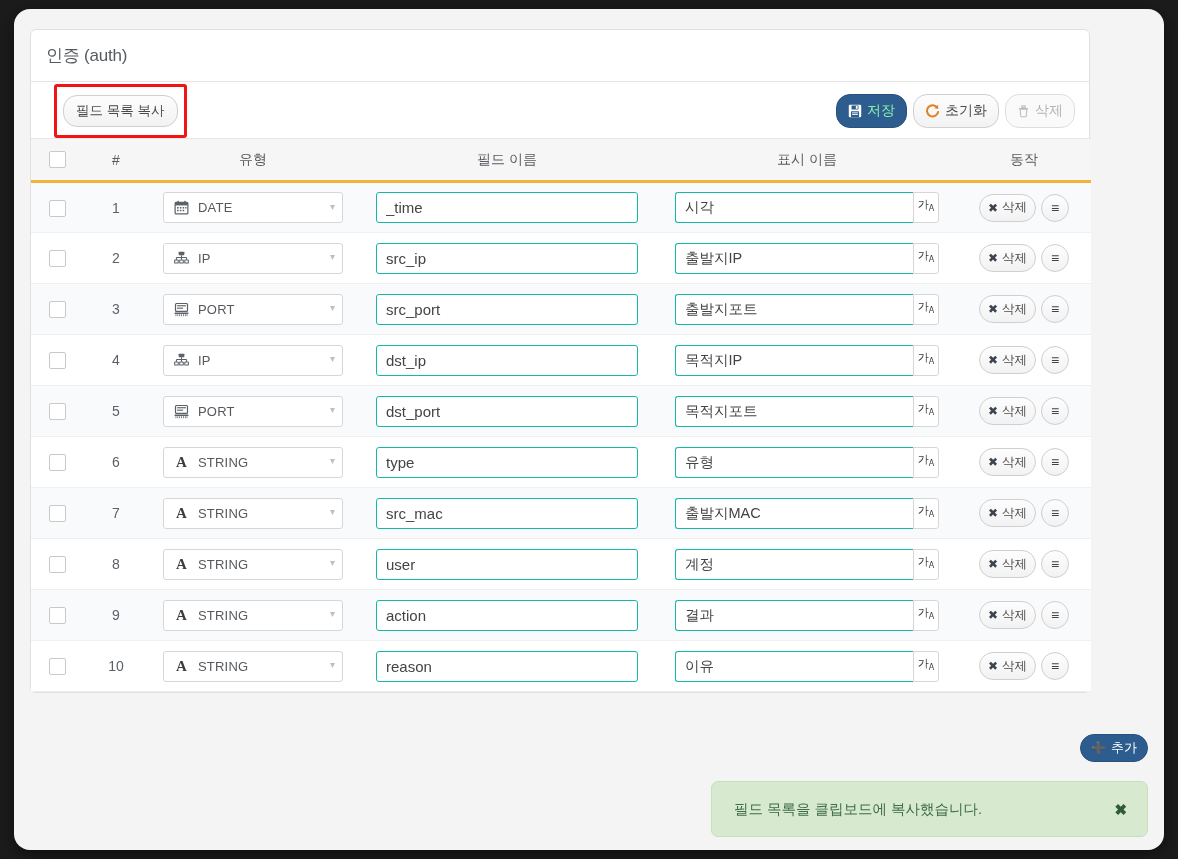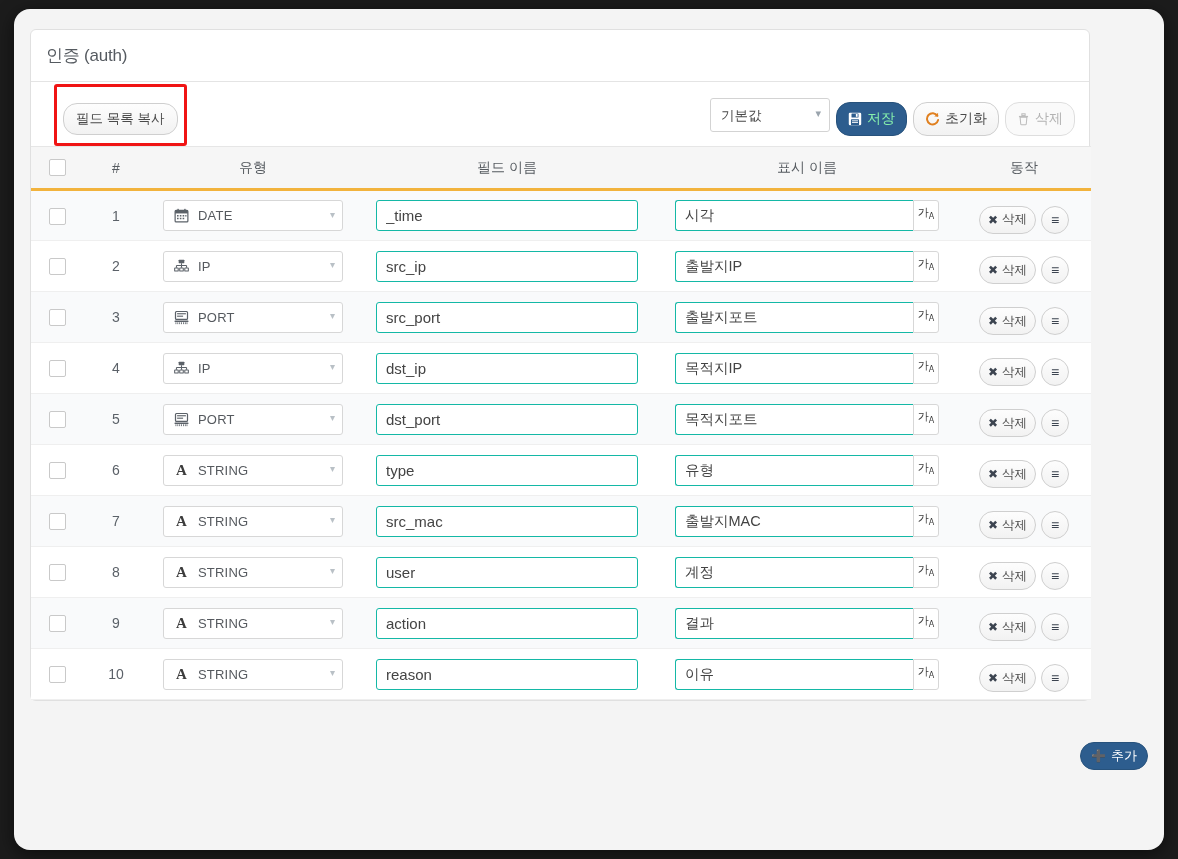--- a/index.html
+++ b/index.html
@@ -101,21 +101,20 @@
     color: #4a4a4a;
     font-size: 13.5px;
     font-family: inherit;
     padding: 0 12px;
     cursor: pointer;
     display: inline-flex;
     align-items: center;
     justify-content: center;
     gap: 5px;
     white-space: nowrap;
-    margin-top: 8px;
   }
 
   .toolbar-right {
     margin-left: auto;
     display: flex;
     align-items: center;
     gap: 6px;
   }
   .select-box {
     position: relative;
@@ -381,24 +380,20 @@
       <div class="toolbar">
 
 
         <div class="copy-wrap">
           <button class="btn">필드 목록 복사</button>
           <span class="copy-ring"></span>
         </div>
 
         <div class="toolbar-right">
 
-          <div class="select-box">
-            <select id="preset-select"><option>기본값</option></select>
-            <span class="select-caret">▾</span>
-          </div>
 
           <button class="btn btn-lg btn-primary">
             <span class="ico-save">
               <svg width="14" height="14" viewBox="0 0 16 16" fill="none">
                 <rect x="0.9" y="0.9" width="14.2" height="14.2" rx="1.4" fill="#ffffff"></rect>
                 <rect x="4" y="1.6" width="8" height="4.6" rx="0.6" fill="#2d5d8e"></rect>
                 <rect x="9" y="2.3" width="2" height="3.2" fill="#ffffff"></rect>
                 <rect x="3.4" y="8.4" width="9.2" height="6.4" rx="0.6" fill="#2d5d8e"></rect>
                 <rect x="4.6" y="9.6" width="6.8" height="1" fill="#ffffff"></rect>
                 <rect x="4.6" y="11.4" width="6.8" height="1" fill="#ffffff"></rect>
@@ -862,15 +857,19 @@
 
     </div>
 
     <div class="footer-add">
       <button class="btn btn-add">
         <span class="plus">➕</span>
         <span>추가</span>
       </button>
     </div>
 
+    <div class="toast">
+      <span class="toast-msg">필드 목록을 클립보드에 복사했습니다.</span>
+      <button class="toast-close">✖</button>
+    </div>
 
   </div>
 </div>
 
 </body></html>

